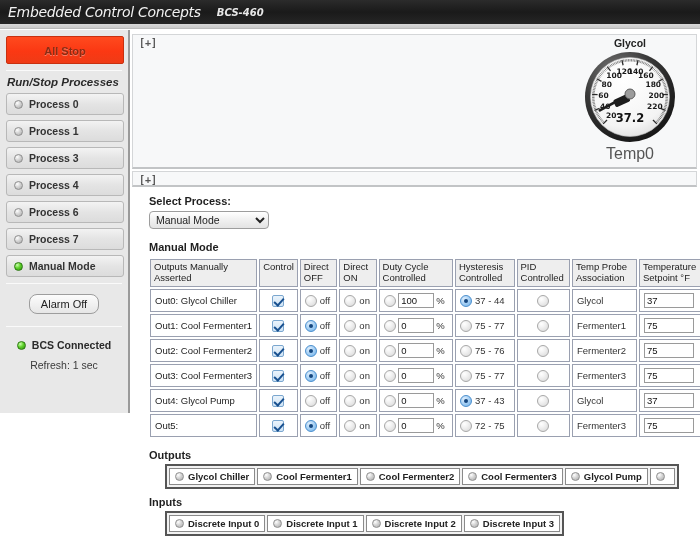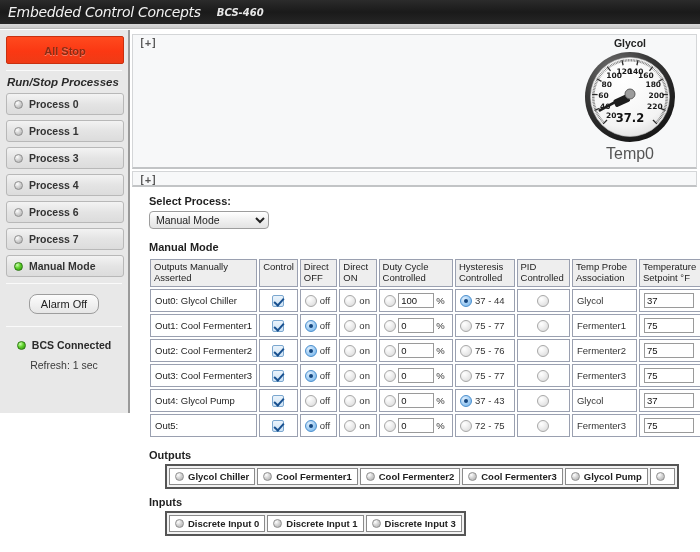--- a/index.html
+++ b/index.html
@@ -610,18 +610,22 @@
           <div class="io-item">
             <span class="led"></span>
             <span>Discrete Input 0</span>
           </div>
           <div class="io-item">
             <span class="led"></span>
             <span>Discrete Input 1</span>
           </div>
           <div class="io-item">
             <span class="led"></span>
+            <span>Discrete Input 2</span>
+          </div>
+          <div class="io-item">
+            <span class="led"></span>
             <span>Discrete Input 3</span>
           </div>
         </div>
     </div>
   </div>
 </div>
 
 </body></html>

